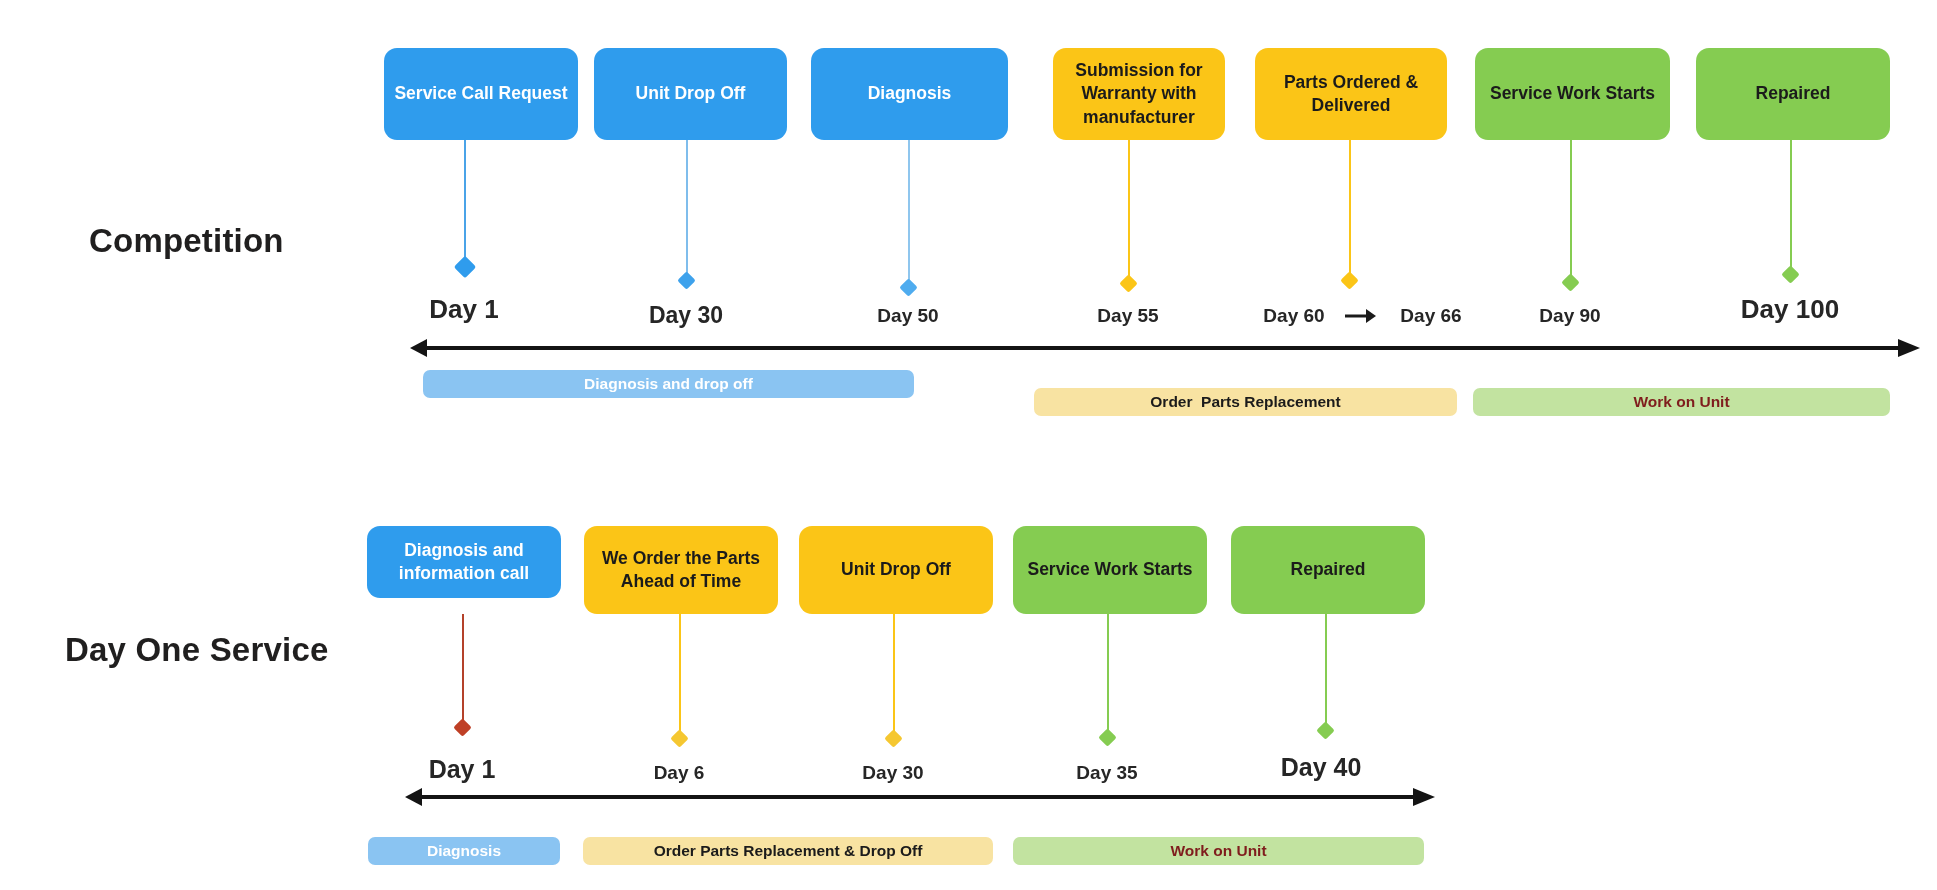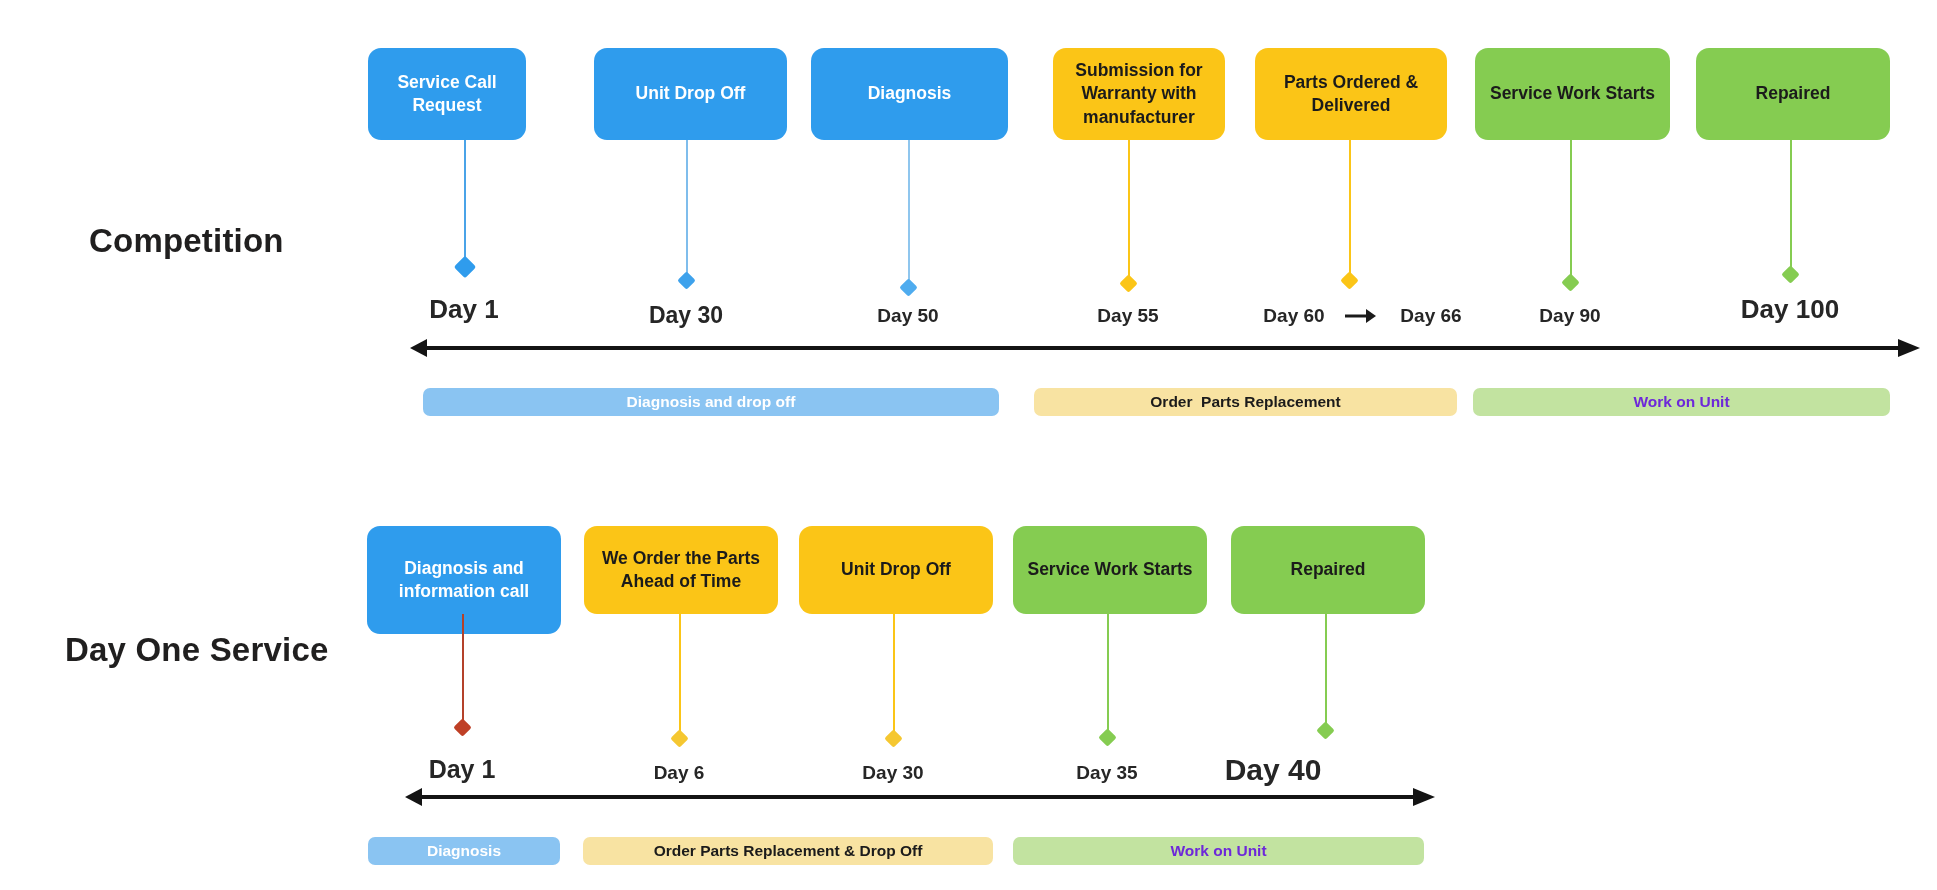--- a/index.html
+++ b/index.html
@@ -125,30 +125,30 @@
     display: flex;
     align-items: center;
     justify-content: center;
     font-weight: 700;
     font-size: 15.5px;
     box-sizing: border-box;
     white-space: pre;
   }
   .phase.blue   { background: #8ac4f2; color: #ffffff; }
   .phase.yellow { background: #f8e3a2; color: #1b1b1b; }
-  .phase.green  { background: #c2e3a0; color: #6d28d9; }
+  .phase.green  { background: #c2e3a0; color: #7f1d1d; }
 </style>
 </head>
 <body>
 
 <div id="canvas">
 
   <div class="row-title" style="left:65px; top:222px;margin-left:24px;">Competition</div>
 
-  <div class="card blue" style="left:368px;  top:48px;  width:158px; height:92px;">
+  <div class="card blue" style="left:384px;  top:48px;  width:194px; height:92px;">
     <span>Service Call Request</span>
   </div>
   <div class="card blue" style="left:594px;  top:48px;  width:193px; height:92px;">
     <span>Unit Drop Off</span>
   </div>
   <div class="card blue" style="left:811px;  top:48px;  width:197px; height:92px;">
     <span>Diagnosis</span>
   </div>
   <div class="card yellow" style="left:1255px; top:48px;  width:192px; height:92px;">
     <span>Parts Ordered &amp; Delivered</span>
@@ -195,33 +195,33 @@
   <div class="day-label" style="left:1431px; top:305px; font-size:19px;">Day 66</div>
   <div class="day-label" style="left:1570px; top:305px; font-size:19px;">Day 90</div>
   <div class="day-label" style="left:1790px; top:294px; font-size:26px;">Day 100</div>
 
   <div class="axis" style="left:410px; top:344px; width:1510px;">
     <div class="cap-left"></div>
     <div class="bar"></div>
     <div class="cap-right"></div>
   </div>
 
-  <div class="phase blue" style="left:423px;  top:388px; width:576px; height:28px;text-align:center;">
+  <div class="phase blue" style="left:423px;  top:370px; width:491px; height:28px;text-align:center;">
     <span>Diagnosis and drop off</span>
   </div>
   <div class="phase yellow" style="left:1034px; top:388px; width:423px; height:28px;">
     <span>Order  Parts Replacement</span>
   </div>
   <div class="phase green" style="left:1473px; top:388px; width:417px; height:28px;">
     <span>Work on Unit</span>
   </div>
 
   <div class="row-title" style="left:65px; top:631px;">Day One Service</div>
 
-  <div class="card blue" style="left:367px; top:526px; width:194px; height:108px;">
+  <div class="card blue" style="left:367px; top:526px; width:194px; height:72px;">
     <span>Diagnosis and information call</span>
   </div>
   <div class="card yellow" style="left:584px; top:526px; width:194px; height:88px;">
     <span>We Order the Parts Ahead of Time</span>
   </div>
   <div class="card yellow" style="left:799px; top:526px; width:194px; height:88px;">
     <span>Unit Drop Off</span>
   </div>
   <div class="card green" style="left:1013px; top:526px; width:194px; height:88px;">
     <span>Service Work Starts</span>
@@ -239,21 +239,21 @@
   <div class="diamond" style="left:456px;  top:721px; background:#bf4026;"></div>
   <div class="diamond" style="left:673px;  top:732px; background:#f5c731;"></div>
   <div class="diamond" style="left:887px;  top:732px; background:#f5c731;"></div>
   <div class="diamond" style="left:1101px; top:731px; background:#85cc51;"></div>
   <div class="diamond" style="left:1319px; top:724px; background:#85cc51;"></div>
 
   <div class="day-label" style="left:462px;  top:755px; font-size:25px;">Day 1</div>
   <div class="day-label" style="left:679px;  top:762px; font-size:19px;">Day 6</div>
   <div class="day-label" style="left:893px;  top:762px; font-size:19px;">Day 30</div>
   <div class="day-label" style="left:1107px; top:762px; font-size:19px;">Day 35</div>
-  <div class="day-label" style="left:1273px; top:753px; font-size:30px;">Day 40</div>
+  <div class="day-label" style="left:1321px; top:753px; font-size:25px;">Day 40</div>
 
   <div class="axis" style="left:405px; top:793px; width:1030px;">
     <div class="cap-left"></div>
     <div class="bar"></div>
     <div class="cap-right"></div>
   </div>
 
   <div class="phase blue" style="left:368px; top:837px; width:192px; height:28px;">
     <span>Diagnosis</span>
   </div>

